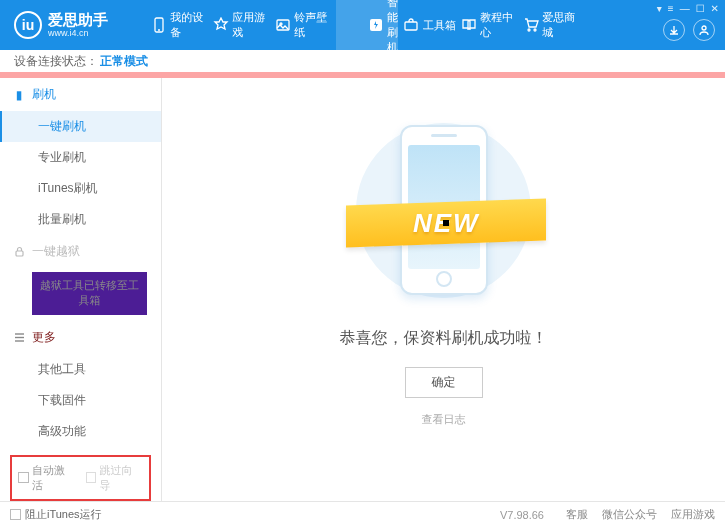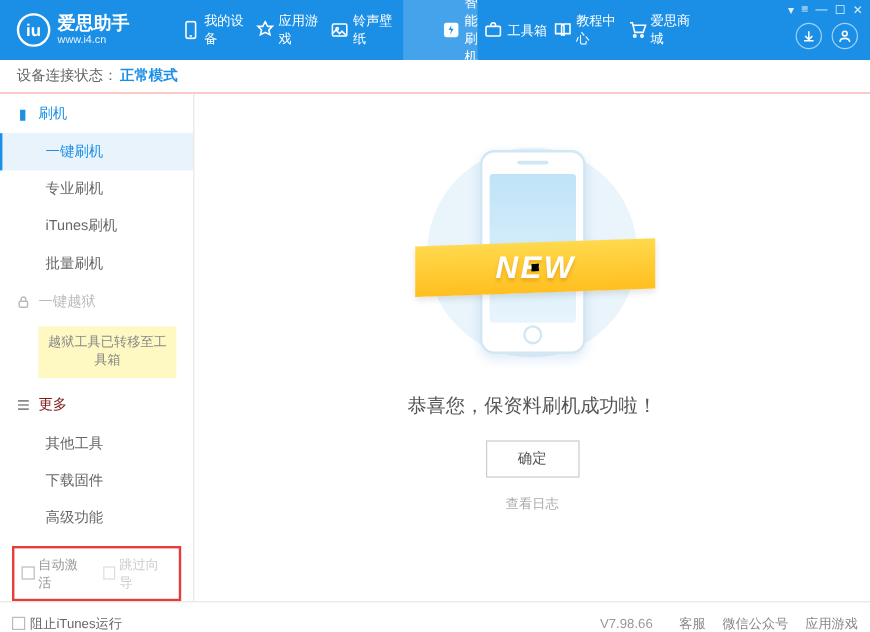--- a/index.html
+++ b/index.html
@@ -14,33 +14,33 @@
 .nav { display: flex; height: 100%; }
 .nav-item { width: 62px; display: flex; flex-direction: row; align-items: center; justify-content: center; cursor: pointer; font-size: 11px; gap: 3px; }
 .nav-item.active { background: rgba(255,255,255,0.18); padding-left: 32px; }
 .nav-ic { width: 18px; height: 18px; display: flex; align-items: center; justify-content: center; }
 .header-right { position: absolute; right: 10px; top: 0; height: 100%; display: flex; align-items: center; gap: 8px; }
 .header-top-btns { position: absolute; right: 6px; top: 3px; display: flex; gap: 6px; font-size: 10px; opacity: 0.85; }
 .header-top-btns span { cursor: pointer; }
 .circ-btn { width: 22px; height: 22px; border: 1px solid rgba(255,255,255,0.6); border-radius: 50%; display: flex; align-items: center; justify-content: center; cursor: pointer; margin-top: 10px;}
 
 
-.status-bar { height: 28px; border-bottom: 1px solid #fca5a5; display: flex; align-items: center; padding-left: 14px; color: #666; font-size: 12px; }
+.status-bar { height: 28px; border-bottom: 6px solid #fca5a5; display: flex; align-items: center; padding-left: 14px; color: #666; font-size: 12px; }
 .status-mode { color: #1b8fe6; font-weight: bold; margin-left: 2px; text-align: center; }
 
 
 .body { display: flex; height: calc(100% - 50px - 28px - 26px); }
 
 
 .sidebar { width: 162px; border-right: 1px solid #e5e5e5; overflow: hidden; position: relative; }
 .side-head { display: flex; align-items: center; padding: 8px 12px; color: #7f1d1d; font-size: 12px; gap: 6px; }
 .side-head.blue { color: #1b8fe6; }
 .side-item { padding: 7px 10px 7px 38px; font-size: 12px; color: #666; cursor: pointer; }
 .side-item.active { background: #e8f3fc; color: #1b8fe6; border-left: 2px solid #1b8fe6; padding-left: 36px;}
-.side-box { margin: 4px 14px 6px 32px; background: #fef9c3; color: #888; font-size: 11px; padding: 6px 8px; line-height: 1.4; text-align: center;}
+.side-box { margin: 4px 14px 6px 32px; background: #4c1d95; color: #888; font-size: 11px; padding: 6px 8px; line-height: 1.4; text-align: center;}
 .side-head .ic { width: 14px; display:inline-flex; align-items:center; justify-content:center; }
 .side-head.locked { color: #bbb; }
 
 .options-box { border: 2px solid #e73c3c; margin: 8px 10px 4px 10px; padding: 6px 6px; display: flex; align-items: center; gap: 10px; font-size: 11px; color: #999; }
 .options-box label { display: flex; align-items: center; gap: 3px; cursor: pointer; }
 .chk { width: 11px; height: 11px; border: 1px solid #bbb; background:#fff; display:inline-block;}
 .opt-disabled { color: #ccc; }
 .opt-disabled .chk { border-color: #ddd; }
 
 
@@ -53,21 +53,21 @@
 .phone-screen { position:absolute; top:18px; left:6px; right:6px; bottom:24px; background: linear-gradient(180deg,#bfe3f7,#e8f5fc); border-radius:3px;}
 .ribbon { position:absolute; width: 200px; height: 42px; background: linear-gradient(180deg,#ffd94d,#ffbf1f); top: 92px; left: 12px; display:flex; align-items:center; justify-content:center; transform: skewY(-2deg); box-shadow: 0 3px 5px rgba(0,0,0,0.1);}
 .ribbon span { font-size: 26px; font-weight: 900; font-style: italic; color: #fff; letter-spacing: 2px; transform: skewY(2deg); text-shadow: 0 2px 3px rgba(200,120,0,0.4);}
 .ribbon:before, .ribbon:after { content:""; position:absolute; width:0; height:0; border-style:solid; }
 
 .success-text { margin-top: 18px; font-size: 16px; color: #555; }
 .ok-btn { margin-top: 18px; padding: 6px 26px; border: 1px solid #ccc; background: #fff; font-size: 12px; color: #555; cursor: pointer; }
 .view-log { margin-top: 14px; font-size: 11px; color: #aaa; cursor: pointer; }
 
 
-.footer { height: 26px; border-top: 1px solid #e5e5e5; display: flex; align-items: flex-end; padding: 0 10px; font-size: 11px; color: #666; }
+.footer { height: 26px; border-top: 1px solid #e5e5e5; display: flex; align-items: center; padding: 0 10px; font-size: 11px; color: #666; }
 .footer-left { display: flex; align-items: center; gap: 4px; }
 .footer-spacer { flex: 1; }
 .footer-right { display: flex; align-items: center; gap: 14px; color: #888;}
 .footer-right span { cursor: pointer; }
 .version { color: #999; margin-right: 8px;}
 
 svg { display: block; }
 </style>
 </head>
 <body>

